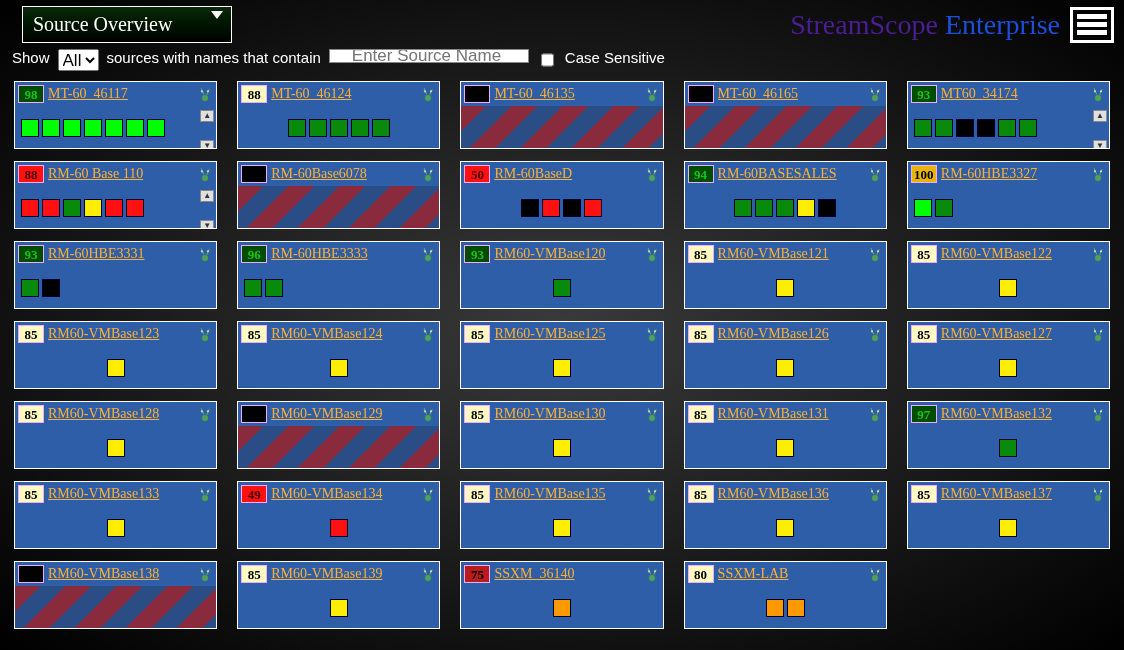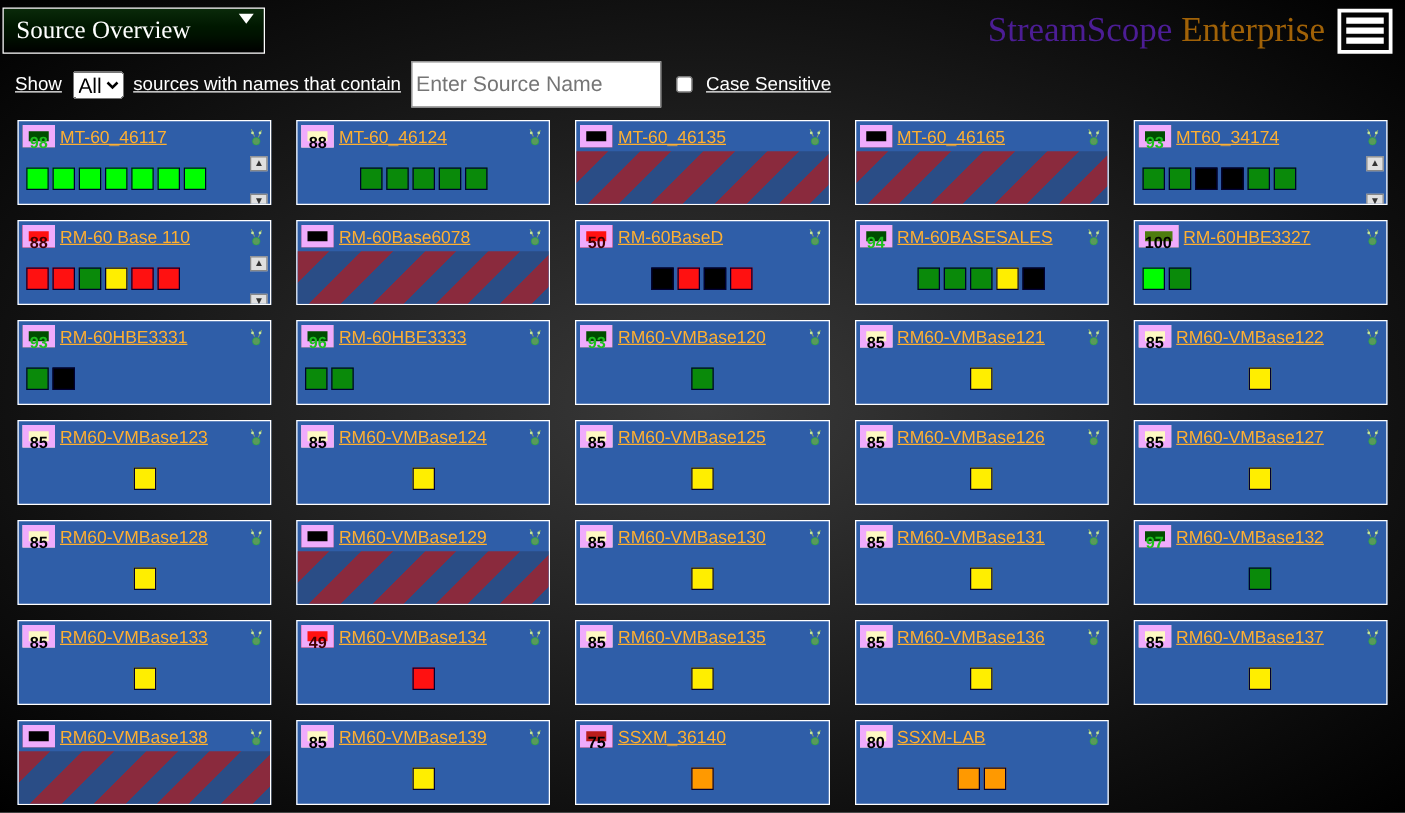--- a/index.html
+++ b/index.html
@@ -8,66 +8,64 @@
     width: 1124px; height: 650px;
     background: radial-gradient(ellipse at center, #3a3a3a 0%, #111 70%, #000 100%);
     font-family: "Times New Roman", serif;
     color: #fff;
     overflow: hidden;
   }
   .topbar {
     display: flex;
     align-items: center;
     justify-content: space-between;
-    padding: 6px 10px 2px 2px;
+    padding: 6px 10px 2px 22px;
   }
   .dropdown-title {
     border: 1px solid #fff;
     background: linear-gradient(to bottom, #0a2a0a, #001800 40%, #001200 60%, #000);
     padding: 6px 40px 6px 10px;
     font-size: 20px;
     color: #fff;
     position: relative;
     min-width: 210px;
   }
   .dropdown-title .caret {
     position: absolute;
     right: 8px; top: 4px;
     width: 0; height: 0;
     border-left: 6px solid transparent;
     border-right: 6px solid transparent;
     border-top: 8px solid #fff;
   }
   .brand { font-size: 28px; display: flex; align-items: center; gap: 10px; }
   .brand .b1 { color: #4c1d95; }
-  .brand .b2 { color: #a16207; margin-top: 20px; }
+  .brand .b2 { color: #1d4ed8; margin-top: 20px; }
   .hamburger {
     width: 44px; height: 36px;
     border: 3px solid #fff;
     display: flex; flex-direction: column;
     justify-content: space-evenly;
     padding: 2px 4px;
   }
   .hamburger div { height: 5px; background: #fff; }
   .filterbar {
     display: flex;
-    align-items: center;
     gap: 8px;
     padding: 4px 12px 6px 12px;
     font-size: 15px;
     font-family: Arial, sans-serif;
-    text-decoration: underline;
   }
   .filterbar select, .filterbar input[type=text] {
     font-family: Arial, sans-serif;
     font-size: 17px;
   }
   .filterbar input[type=text] {
-    width: 200px; height: 37px;
-    padding: 2px 3px;
+    width: 200px; height: 14px;
+    padding: 2px 22px;
     color: #777;
     background: #fff;
     border: 1px solid #888;
   }
   .filterbar select { height: 22px; }
   .grid {
     display: grid;
     grid-template-columns: repeat(5, 1fr);
     gap: 12px 20px;
     padding: 4px 14px 14px 14px;
@@ -88,36 +86,36 @@
     height: 24px;
     padding: 2px 3px;
     gap: 4px;
     position: relative;
   }
   .num-badge {
     min-width: 26px; height: 18px;
     line-height: 18px;
     text-align: center;
     font-size: 13px;
-    font-family: Liberation Sans, sans-serif;
+    font-family: Liberation Serif, serif;
     font-weight: bold;
-    border: 5px solid #f0abfc;
+    border: 1px solid #f0abfc;
     color: #000;
   }
-  .num-badge.c-lgreen { background: #4d7c0f; }
+  .num-badge.c-lgreen { background: #eab308; }
   .num-badge.c-dgreen { background: #004d00; color: #1fbf1f; }
   .num-badge.c-yellow { background: #fef9c3; }
   .num-badge.c-red    { background: #ff1111; color: #400; }
   .num-badge.c-orange { background: #b91c1c; }
   .num-badge.c-black  { background: #000; color: #000; }
   .src-link {
     color: #ffb030;
     text-decoration: underline;
     font-size: 14px;
-    font-family: Liberation Sans, sans-serif;
+    font-family: Liberation Serif, serif;
     white-space: nowrap;
     overflow: hidden;
     text-overflow: ellipsis;
     flex: 1;
   }
   .emit-icon {
     width: 16px; height: 16px;
     margin-left: auto;
     flex-shrink: 0;
   }

